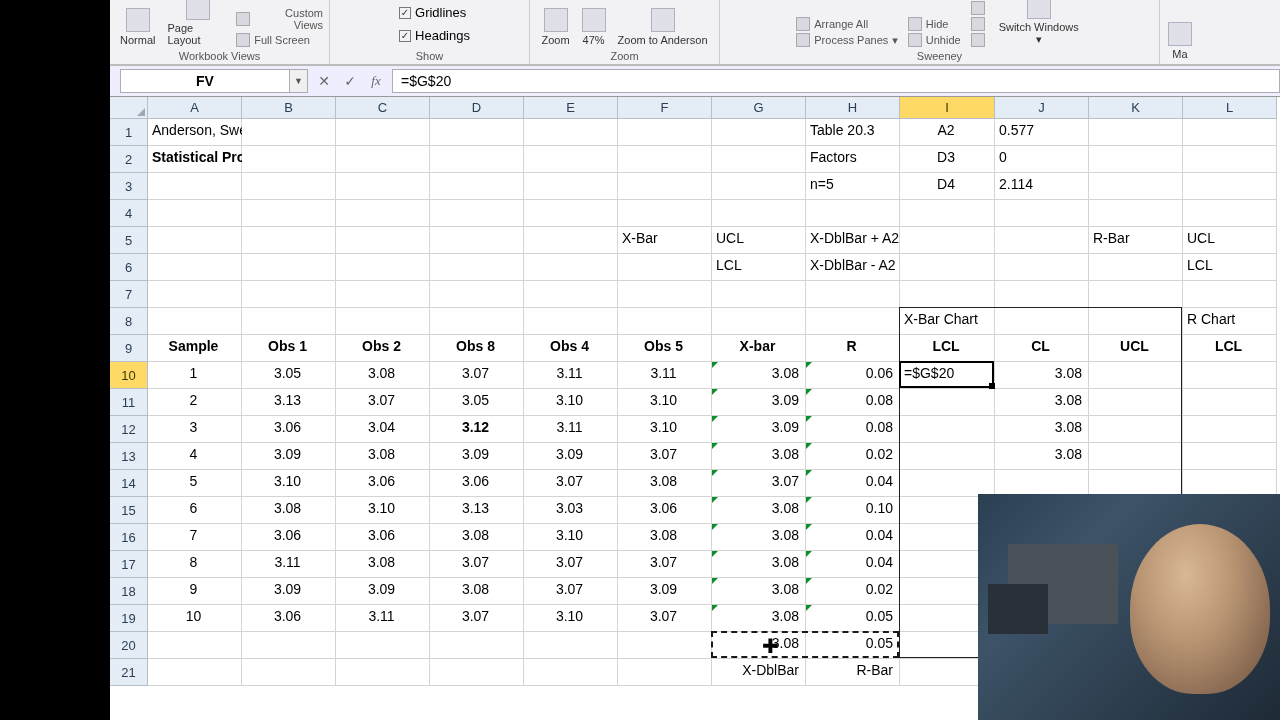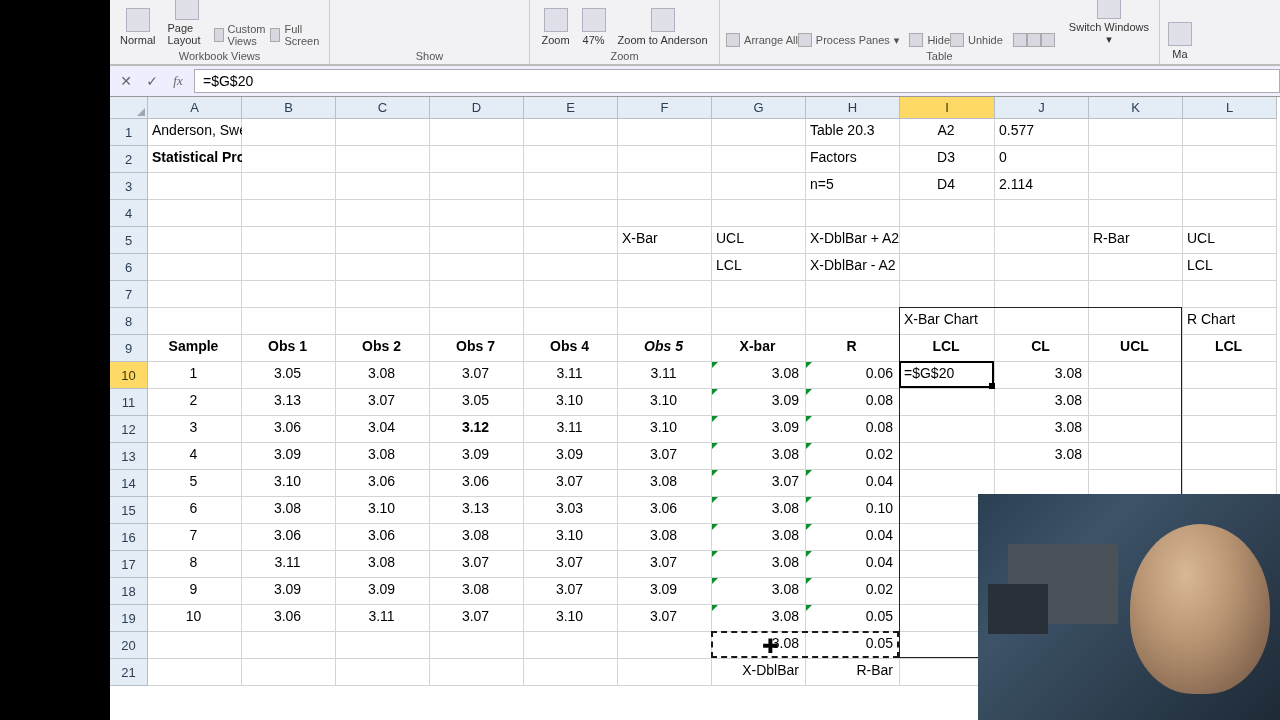--- a/index.html
+++ b/index.html
@@ -12,21 +12,21 @@
   overflow: hidden;
   position: relative;
 }
 .left-black { position:absolute; left:0; top:0; width:110px; height:720px; background:#000; }
 .ribbon { position:absolute; left:110px; top:0; right:0; height:65px; background:#f2f2f5; border-bottom:1px solid #bbb; display:flex; }
 .ribbon-group { display:flex; flex-direction:column; align-items:center; justify-content:flex-end; border-right:1px solid #ccc; padding:0 6px 2px; height:100%; }
 .ribbon-label { font-size:11px; color:#555; padding-top:2px; }
 .ribbon-items { display:flex; align-items:flex-end; gap:4px; flex:1; }
 .ribbon-btn { display:flex; flex-direction:column; align-items:center; font-size:11px; color:#333; padding:2px 4px; cursor:pointer; }
 .ribbon-btn .icon-box { width:24px; height:24px; background:#e0e0e8; border:1px solid #b0b0c0; margin-bottom:2px; }
-.ribbon-small { display:flex; gap:0; font-size:11px; color:#555; }
+.ribbon-small { display:flex; flex-direction:column; gap:0; font-size:11px; color:#555;text-align:right; }
 .ribbon-smrow { display:flex; align-items:center; gap:4px; padding:1px 0; cursor:pointer; }
 .ribbon-smrow .mini-icon { width:14px; height:14px; background:#d8d8e0; border:1px solid #aaa; }
 .chk { width:12px; height:12px; border:1px solid #777; display:inline-flex; align-items:center; justify-content:center; font-size:10px; color:#333; }
 .chk.checked::after { content:"✓"; }
 .formula-bar { position:absolute; left:110px; top:65px; right:0; height:32px; background:#eef; border-top:1px solid #bbb; border-bottom:1px solid #999; display:flex; align-items:center; }
 .namebox-wrap { display:flex; align-items:center; height:100%; padding-left:10px; }
 .namebox { width:170px; height:24px; background:#fff; border:1px solid #abadb3; display:flex; align-items:center; justify-content:center; font-weight:bold; font-size:14px; }
 .namebox-dd { width:18px; height:24px; border:1px solid #abadb3; border-left:none; display:flex; align-items:center; justify-content:center; background:#f0f0f0; font-size:9px; color:#555; cursor:pointer;}
 .fb-btn { width:20px; height:20px; display:flex; align-items:center; justify-content:center; color:#666; margin-left:6px; cursor:pointer; font-size:14px; }
 .fx { font-style:italic; font-family:serif; font-size:13px; }
@@ -83,20 +83,30 @@
           </div>
         <div class="ribbon-smrow">
             <span class="mini-icon"></span>
             <span>Full Screen</span>
           </div>
       </div>
     </div>
     <div class="ribbon-label">Workbook Views</div>
   </div>
   <div class="ribbon-group" style="width:200px">
+    <div class="ribbon-items" style="flex-direction:column;align-items:flex-start;justify-content:center;gap:6px;padding-left:10px">
+      <div class="ribbon-smrow">
+          <span class="chk checked"></span>
+          <span>Gridlines</span>
+        </div>
+      <div class="ribbon-smrow">
+          <span class="chk checked"></span>
+          <span>Headings</span>
+        </div>
+    </div>
     <div class="ribbon-label">Show</div>
   </div>
   <div class="ribbon-group" style="width:190px">
     <div class="ribbon-items">
       <div class="ribbon-btn">
           <div class="icon-box"></div>
           <span>Zoom</span>
         </div>
       <div class="ribbon-btn">
           <div class="icon-box"></div>
@@ -134,33 +144,37 @@
           </div>
         <div class="ribbon-smrow">
             <span class="mini-icon"></span>
           </div>
         <div class="ribbon-smrow">
             <span class="mini-icon"></span>
           </div>
       </div>
       <div class="ribbon-btn"><div class="icon-box"></div><span>Switch Windows</span> ▾</div>
     </div>
-    <div class="ribbon-label">Table</div>
+    <div class="ribbon-label">Sweeney</div>
   </div>
   <div class="ribbon-group" style="width:40px;border-right:none">
     <div class="ribbon-items">
         <div class="ribbon-btn">
           <div class="icon-box"></div>
           <span>Ma</span>
         </div>
       </div>
   </div>
 </div>
 
 <div class="formula-bar">
+  <div class="namebox-wrap">
+    <div class="namebox">FV</div>
+    <div class="namebox-dd">▼</div>
+  </div>
   <div class="fb-btn">✕</div>
   <div class="fb-btn">✓</div>
   <div class="fb-btn">
       <span class="fx">fx</span>
     </div>
   <div class="formula-input">=$G$20</div>
 </div>
 
 <div class="sheet-area">
   <div class="select-all"></div>
@@ -311,23 +325,23 @@
         <div class="cell" style="width: 94px;"></div>
         <div class="cell" style="width: 95px;">X-Bar Chart</div>
         <div class="cell" style="width: 94px;"></div>
         <div class="cell" style="width: 94px;"></div>
         <div class="cell" style="width: 94px;">R Chart</div>
       </div>
       <div class="grid-row">
         <div class="cell hdr" style="width: 94px;">Sample</div>
         <div class="cell hdr" style="width: 94px;">Obs 1</div>
         <div class="cell hdr" style="width: 94px;">Obs 2</div>
-        <div class="cell hdr" style="width: 94px;">Obs 7</div>
+        <div class="cell hdr" style="width: 94px;">Obs 8</div>
         <div class="cell hdr" style="width: 94px;">Obs 4</div>
-        <div class="cell hdr" style="width: 94px; font-style: italic;">Obs 5</div>
+        <div class="cell hdr" style="width: 94px;">Obs 5</div>
         <div class="cell hdr" style="width: 94px;">X-bar</div>
         <div class="cell hdr" style="width: 94px;">R</div>
         <div class="cell hdr" style="width: 95px;">LCL</div>
         <div class="cell hdr" style="width: 94px;">CL</div>
         <div class="cell hdr" style="width: 94px;">UCL</div>
         <div class="cell hdr" style="width: 94px;">LCL</div>
       </div>
       <div class="grid-row">
         <div class="cell center" style="width: 94px;">1</div>
         <div class="cell center" style="width: 94px;">3.05</div>

